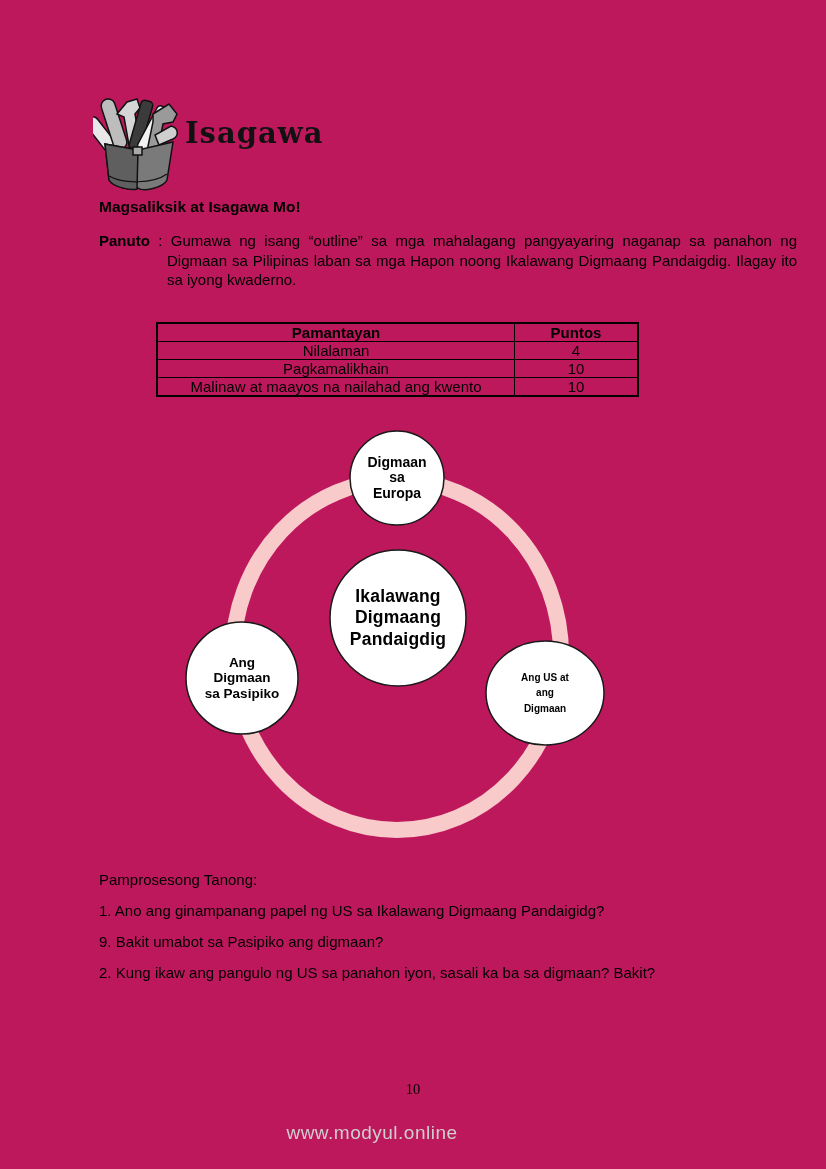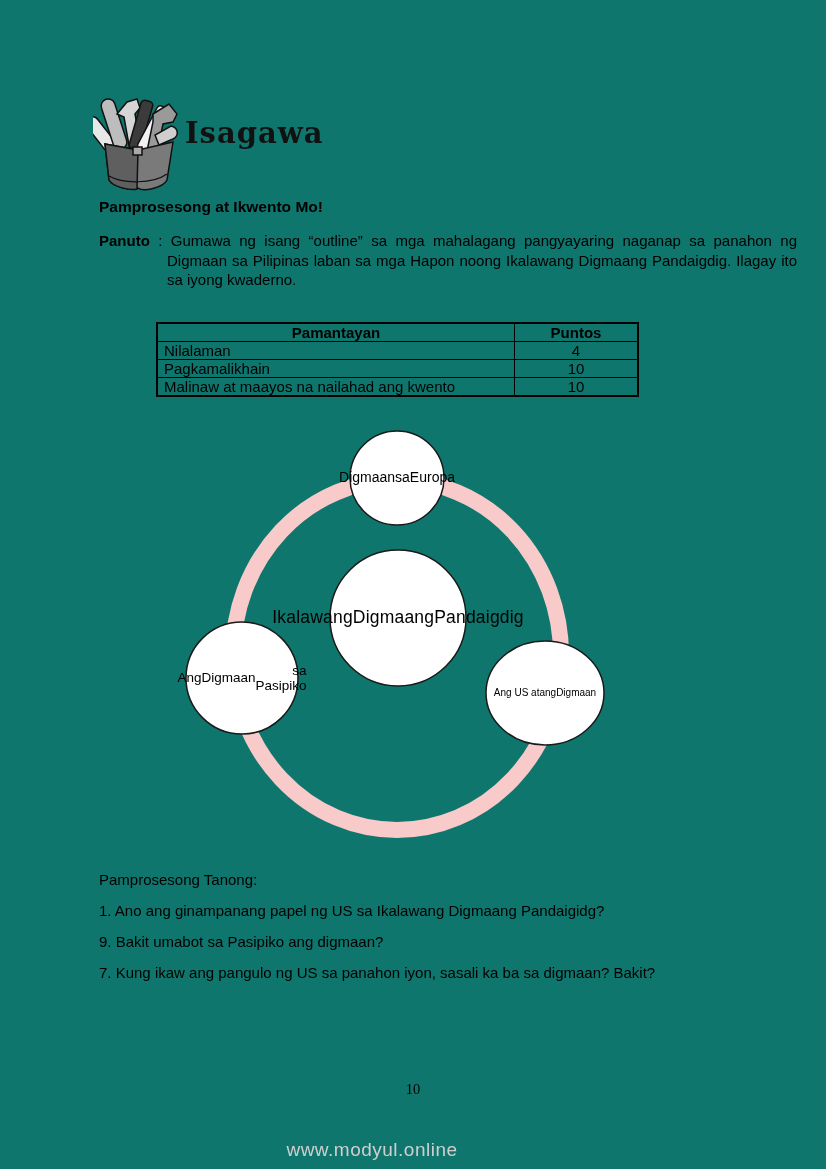--- a/index.html
+++ b/index.html
@@ -1,19 +1,19 @@
 <!DOCTYPE html>
 <html><head>
 <meta charset="utf-8">
 <style>
   html,body{margin:0;padding:0;background:#808080;}
   .page{
     position:relative;
     width:826px;height:1169px;
-    background:#0f766e;
+    background:#be185d;
     margin:0 auto;
     font-family:"Liberation Sans", sans-serif;
     color:#000;
     overflow:hidden;
   }
   .abs{position:absolute;}
 
   
   .title{
     left:185px;top:116px;
@@ -46,30 +46,31 @@
     font-size:15px;
   }
   .rubric th,.rubric td{
     border:1px solid #000;
     height:17px;
     padding:0 6px;
     line-height:17px;
   }
   .rubric{border:2px solid #000;}
   .rubric th{font-weight:bold;text-align:center;}
-  .rubric .c-crit{width:344px;text-align:left;}
+  .rubric .c-crit{width:344px;text-align:center;}
   .rubric .c-pts{width:110px;text-align:center;}
   .rubric th.c-crit{text-align:center;}
 
   
   .diagram-svg{left:0;top:0;}
   .node-label{
-    display:flex;flex-direction:row;
+    display:flex;flex-direction:column;
     align-items:center;justify-content:center;
-    text-align:right;
+    text-align:left;
+    font-weight:bold;
   }
   .node-top   {left:347px;top:452px;width:100px;height:52px;font-size:14px;line-height:15.5px;}
   .node-center{left:323px;top:583px;width:150px;height:70px;font-size:17.5px;line-height:21.5px;letter-spacing:0.2px;}
   .node-left  {left:187px;top:652px;width:110px;height:52px;font-size:13.5px;line-height:15.5px;}
   .node-right {left:490px;top:667px;width:110px;height:52px;font-size:10px;line-height:15.5px;}
 
   
   .q-title{left:99px;top:871px;font-size:15px;}
   .q-item{left:99px;font-size:15px;width:640px;}
   .q-1{top:902px;}
@@ -82,21 +83,20 @@
     text-align:center;
     font-family:"Liberation Serif", serif;
     font-size:14.5px;
   }
   .watermark{
     left:0;top:1122px;width:744px;
     text-align:center;
     font-size:19px;
     color:#cfcfcf;
     letter-spacing:0.5px;
-    margin-top:17px;
   }
 </style>
 </head>
 <body>
 
 <div class="page">
 
   <svg class="abs" style="left:93px;top:92px;" width="90" height="100" viewBox="0 0 90 100">
     <g stroke="#111" stroke-width="1.5">
 
@@ -110,21 +110,21 @@
 
       <path d="M12 52 L45 58 L80 50 L74 88 C70 96 50 100 45 96 C38 99 20 95 16 88 Z" fill="#7a7a7a"></path>
       <path d="M12 52 L45 58 L44 97 C38 99 20 95 16 88 Z" fill="#5f5f5f"></path>
       <path d="M16 84 C30 92 60 92 74 82" fill="none" stroke-width="1.2"></path>
       <rect x="40" y="55" width="9" height="8" fill="#aaaaaa"></rect>
     </g>
   </svg>
 
   <div class="abs title">Isagawa</div>
 
-  <div class="abs subtitle">Pamprosesong at Ikwento Mo!</div>
+  <div class="abs subtitle">Magsaliksik at Isagawa Mo!</div>
 
   <p class="abs panuto"><b>Panuto</b><span> : </span><span>Gumawa ng isang “outline” sa mga mahalagang pangyayaring naganap sa panahon ng Digmaan sa Pilipinas laban sa mga Hapon noong Ikalawang Digmaang Pandaigdig. Ilagay ito sa iyong kwaderno.</span></p>
 
   <table class="abs rubric">
     <tbody>
         <tr>
       <th class="c-crit">Pamantayan</th>
       <th class="c-pts">Puntos</th>
     </tr>
     <tr>
@@ -167,18 +167,18 @@
   </div>
   <div class="abs node-label node-right">
     <span>Ang US at</span>
     <span>ang</span>
     <span>Digmaan</span>
   </div>
 
   <div class="abs q-title">Pamprosesong Tanong:</div>
   <div class="abs q-item q-1">1. Ano ang ginampanang papel ng US sa Ikalawang Digmaang Pandaigidg?</div>
   <div class="abs q-item q-2">9. Bakit umabot sa Pasipiko ang digmaan?</div>
-  <div class="abs q-item q-3">7. Kung ikaw ang pangulo ng US sa panahon iyon, sasali ka ba sa digmaan? Bakit?</div>
+  <div class="abs q-item q-3">2. Kung ikaw ang pangulo ng US sa panahon iyon, sasali ka ba sa digmaan? Bakit?</div>
 
   <div class="abs page-number">10</div>
   <div class="abs watermark">www.modyul.online</div>
 
 </div>
 
 </body></html>

